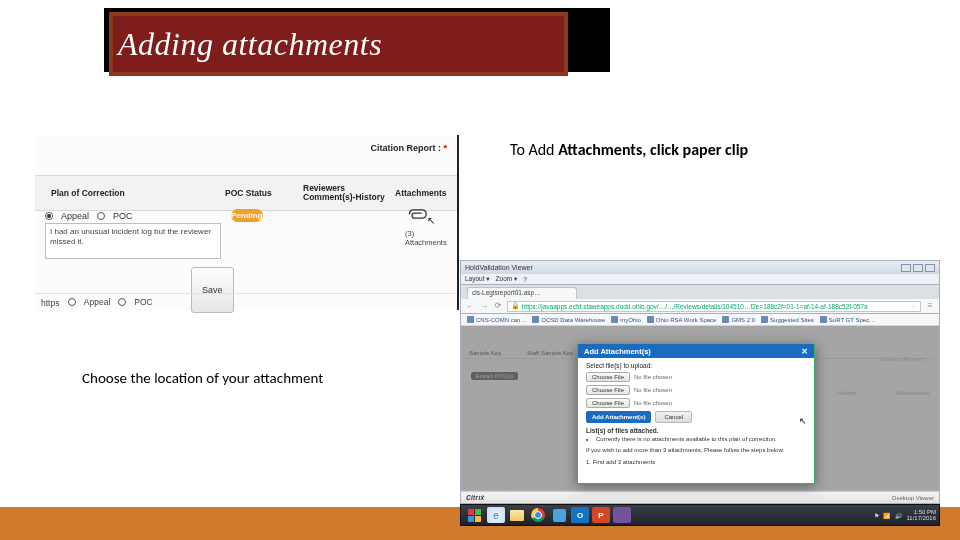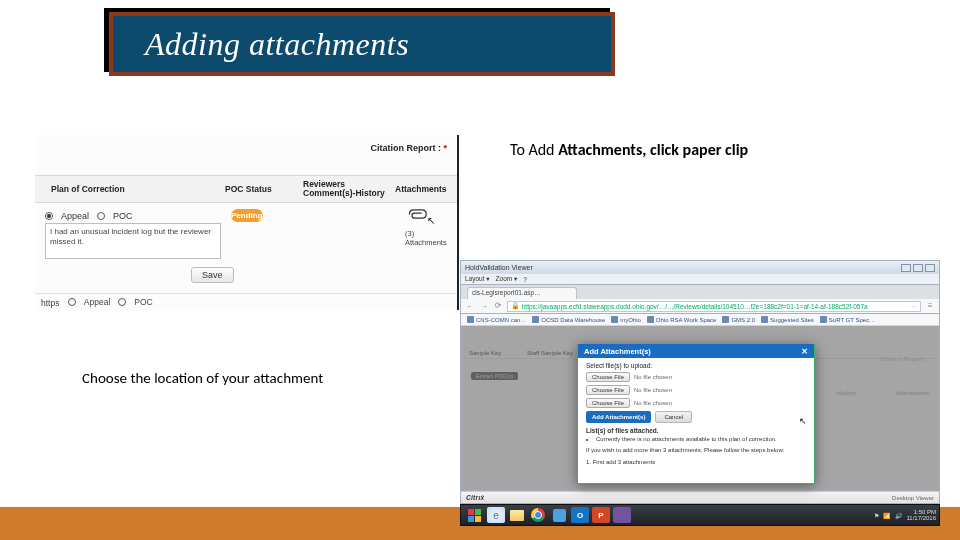--- a/index.html
+++ b/index.html
@@ -10,27 +10,27 @@
     font-family: Calibri, Arial, sans-serif;
     position: relative;
     overflow: hidden;
   }
 
   
   .title-banner {
     position: absolute;
     top: 12px;
     left: 109px;
-    width: 506px;
+    width: 459px;
     height: 64px;
-    background: #0c4a6e;
+    background: #7f1d1d;
     border: 4px solid #8a3a1a;
     display: flex;
     align-items: center;
-    padding-left: 32px;
+    padding-left: 5px;
   }
   .title-banner span {
     color: #fff;
     font-style: italic;
     font-family: Georgia, 'Times New Roman', serif;
     font-size: 32px;
     letter-spacing: 0.5px;
   }
   .title-banner-shadow {
     position: absolute;
@@ -77,21 +77,21 @@
     font-size: 9px;
     color: #222;
     font-weight: 700;
   }
   .citation-line .ast { color: #c00; }
   .s1-header {
     position: absolute;
     top: 40px;
     left: 0;
     right: 0;
-    height: 28px;
+    height: 36px;
     border-top: 1px solid #d8d8d8;
     border-bottom: 1px solid #d8d8d8;
     background: #f2f2f2;
     display: flex;
     align-items: center;
     font-size: 8.5px;
     font-weight: 700;
     color: #222;
   }
   .h-poc { width: 190px; padding-left: 16px; }
@@ -130,21 +130,21 @@
   .textarea {
     position:absolute; left:10px; top:88px;
     width:176px; height:36px;
     border:1px solid #bdbdbd; background:#fff;
     font-size:8px; color:#444; padding:3px 4px;
     line-height:1.2;
   }
   .save-btn {
     position:absolute; left:156px; top:132px;
     border:1px solid #bbb; background:linear-gradient(#fdfdfd,#e7e7e7);
-    font-size:9px; padding:2px 10px; border-radius:3px; color:#333;
+    font-size:9px; padding:17px 10px; border-radius:3px; color:#333;
   }
   .s1-row2 {
     position:absolute; left:0; right:0; top:158px; height:18px;
     border-top:1px solid #e3e3e3;
     padding:3px 6px;
     font-size:8.5px; color:#444;
   }
 
   
   .shot2 {

